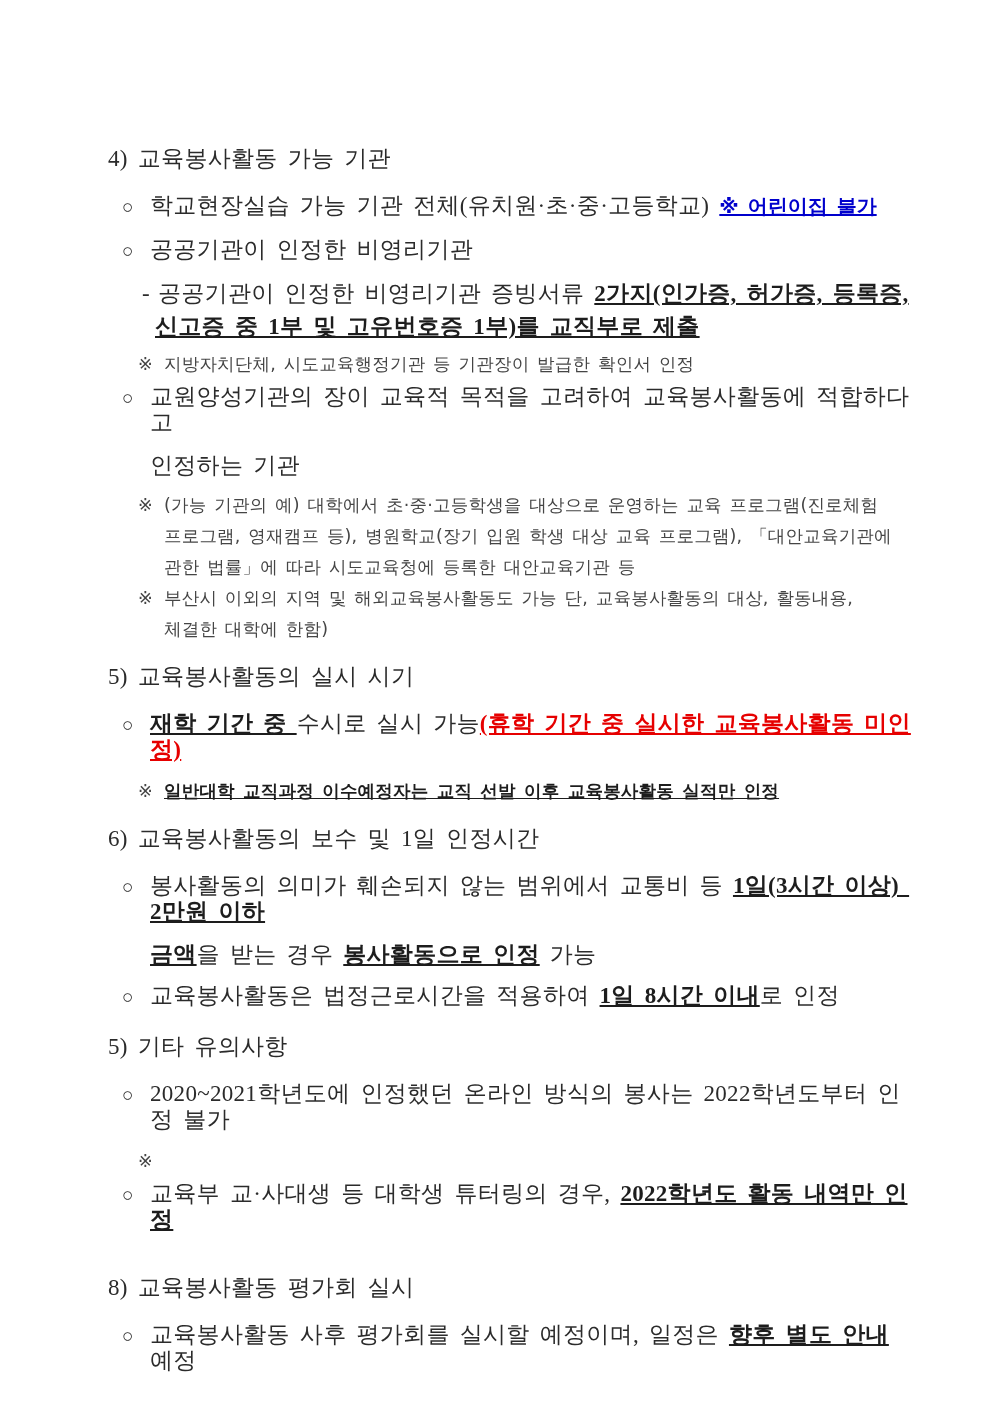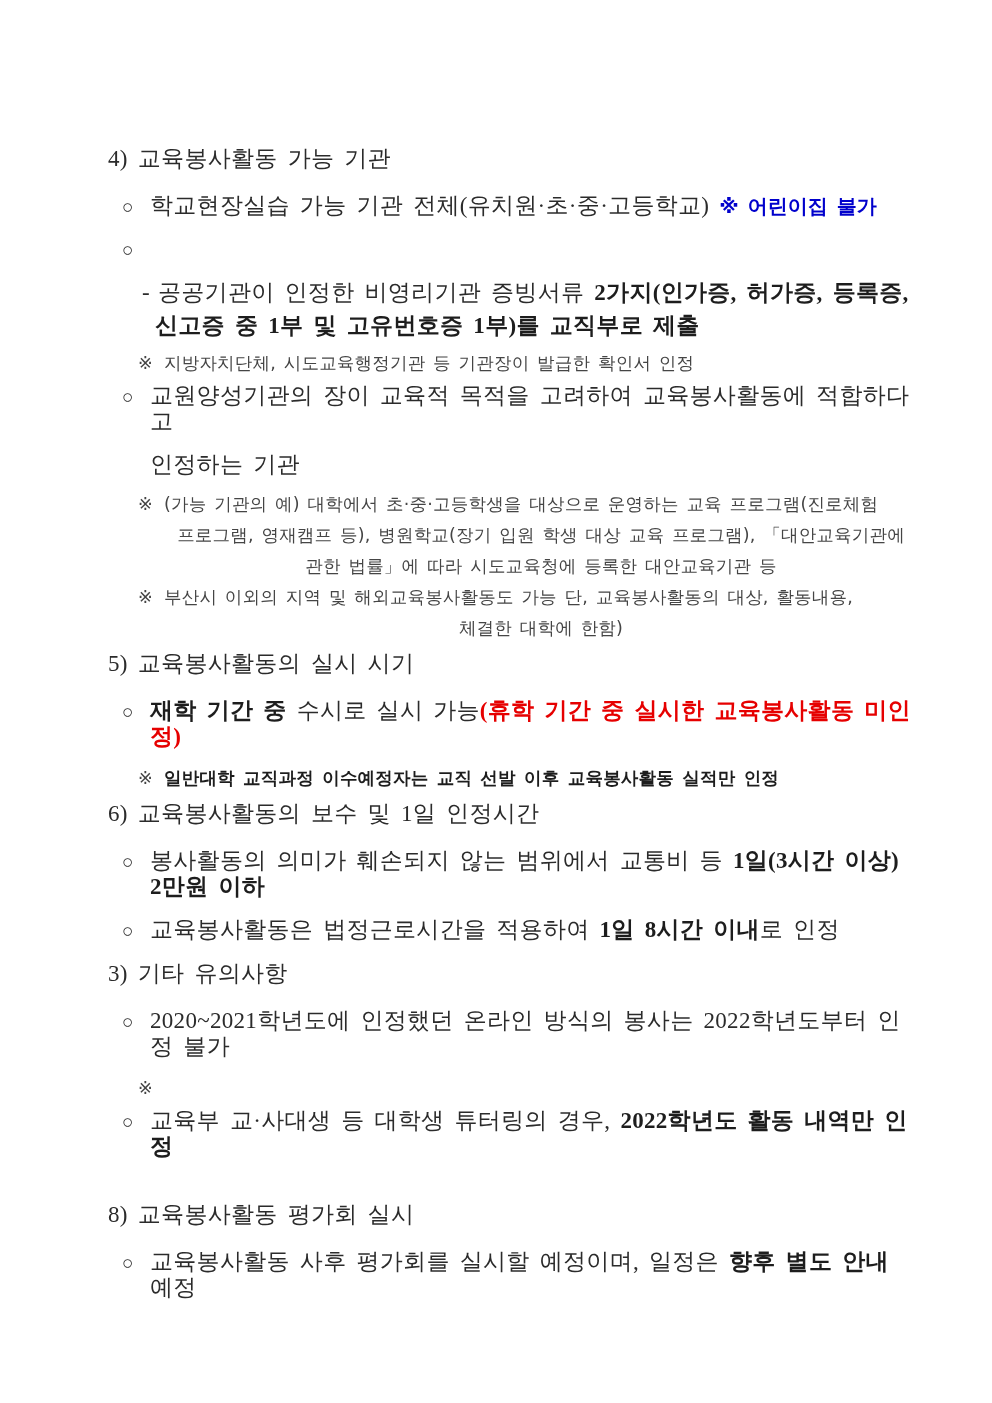--- a/index.html
+++ b/index.html
@@ -14,21 +14,21 @@
     overflow: hidden;
     color: #2b2b2b;
   }
   .doc {
     position: absolute;
     left: 108px;
     top: 146px;
     width: 810px;
   }
   .section { }
-  .section + .section { margin-top: 12px; }
+  .section + .section { margin-top: 24px; }
   .section:last-child { margin-top: 42px; }
 
   .line {
     display: flex;
     align-items: baseline;
     font-family: "Liberation Serif", "DejaVu Serif", serif;
     font-size: 23px;
     line-height: 26px;
     letter-spacing: 0.3px;
     word-spacing: 4px;
@@ -56,40 +56,41 @@
     font-family: "DejaVu Sans", "Liberation Sans", sans-serif;
     font-size: 17.5px;
     line-height: 22px;
     color: #454545;
     letter-spacing: 0.2px;
     word-spacing: 2px;
     margin-bottom: 9px;
   }
   .t-note          { padding-left: 30px; }
   .t-note .marker  { width: 26px; }
-  .t-note-cont     { padding-left: 56px; justify-content: center; }
+  .t-note-cont     { padding-left: 56px; }
 
-  .bold { font-weight: bold; color: #1d1d1d; }
+  .bold { font-weight: bold; color: #1d1d1d; text-decoration: underline; }
   .c-red  { color: var(--red); }
   .c-blue { color: var(--blue); }
   .f-sans { font-family: "DejaVu Sans", "Liberation Sans", sans-serif; letter-spacing: 0; word-spacing: 2px; }
   .sz-sm  { font-size: 20px; }
 </style>
 </head>
 <body>
 
 <div class="doc">
     <div class="section">
       <div class="line heading">4) 교육봉사활동 가능 기관</div>
       <div class="line t-bullet">
         <span class="marker">○</span>
         <span class="txt"><span class="seg">학교현장실습 가능 기관 전체(유치원·초·중·고등학교) </span><span class="seg bold c-blue f-sans sz-sm">※ 어린이집 불가</span></span>
       </div>
       <div class="line t-bullet">
         <span class="marker">○</span>
+        <span class="txt"><span class="seg">공공기관이 인정한 비영리기관</span></span>
       </div>
       <div class="line t-dash">
         <span class="marker">-</span>
         <span class="txt"><span class="seg">공공기관이 인정한 비영리기관 증빙서류 </span><span class="seg bold">2가지(인가증, 허가증, 등록증,</span></span>
       </div>
       <div class="line t-dash-cont">
         <span class="txt"><span class="seg bold">신고증 중 1부 및 고유번호증 1부)를 교직부로 제출</span></span>
       </div>
       <div class="line t-note">
         <span class="marker">※</span>
@@ -130,27 +131,30 @@
         <span class="marker">※</span>
         <span class="txt"><span class="seg bold">일반대학 교직과정 이수예정자는 교직 선발 이후 교육봉사활동 실적만 인정</span></span>
       </div>
     </div>
     <div class="section">
       <div class="line heading">6) 교육봉사활동의 보수 및 1일 인정시간</div>
       <div class="line t-bullet">
         <span class="marker">○</span>
         <span class="txt"><span class="seg">봉사활동의 의미가 훼손되지 않는 범위에서 교통비 등 </span><span class="seg bold">1일(3시간 이상) 2만원 이하</span></span>
       </div>
+      <div class="line t-bullet-cont">
+        <span class="txt"><span class="seg bold">금액</span><span class="seg">을 받는 경우 </span><span class="seg bold">봉사활동으로 인정</span><span class="seg"> 가능</span></span>
+      </div>
       <div class="line t-bullet">
         <span class="marker">○</span>
         <span class="txt"><span class="seg">교육봉사활동은 법정근로시간을 적용하여 </span><span class="seg bold">1일 8시간 이내</span><span class="seg">로 인정</span></span>
       </div>
     </div>
     <div class="section">
-      <div class="line heading">3) 기타 유의사항</div>
+      <div class="line heading">5) 기타 유의사항</div>
       <div class="line t-bullet">
         <span class="marker">○</span>
         <span class="txt"><span class="seg">2020~2021학년도에 인정했던 온라인 방식의 봉사는 2022학년도부터 인정 불가</span></span>
       </div>
       <div class="line t-note">
         <span class="marker">※</span>
       </div>
       <div class="line t-bullet">
         <span class="marker">○</span>
         <span class="txt"><span class="seg">교육부 교·사대생 등 대학생 튜터링의 경우, </span><span class="seg bold">2022학년도 활동 내역만 인정</span></span>

